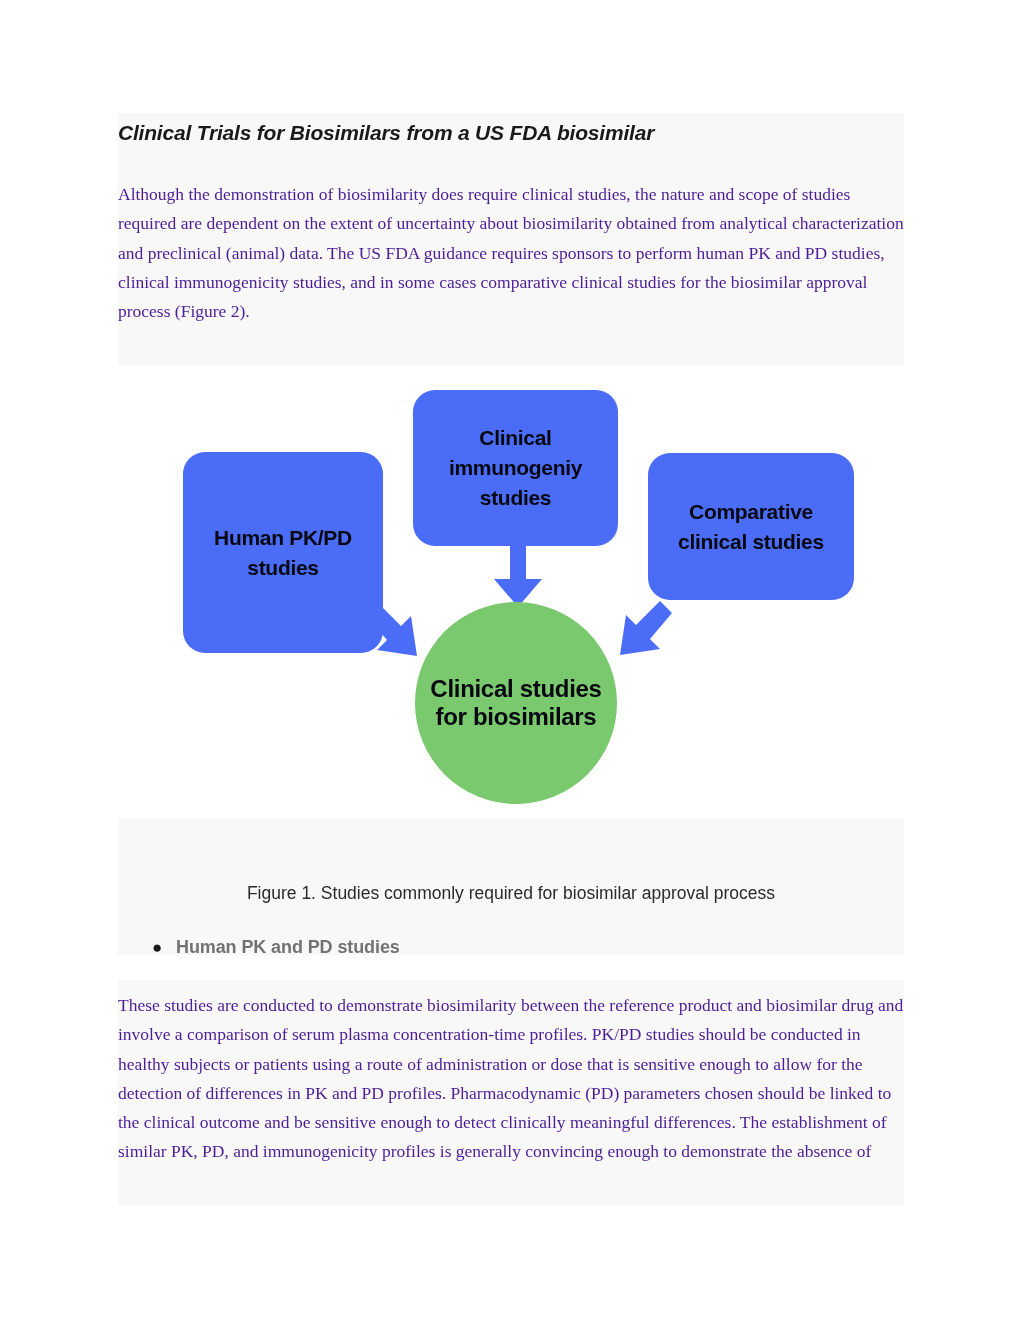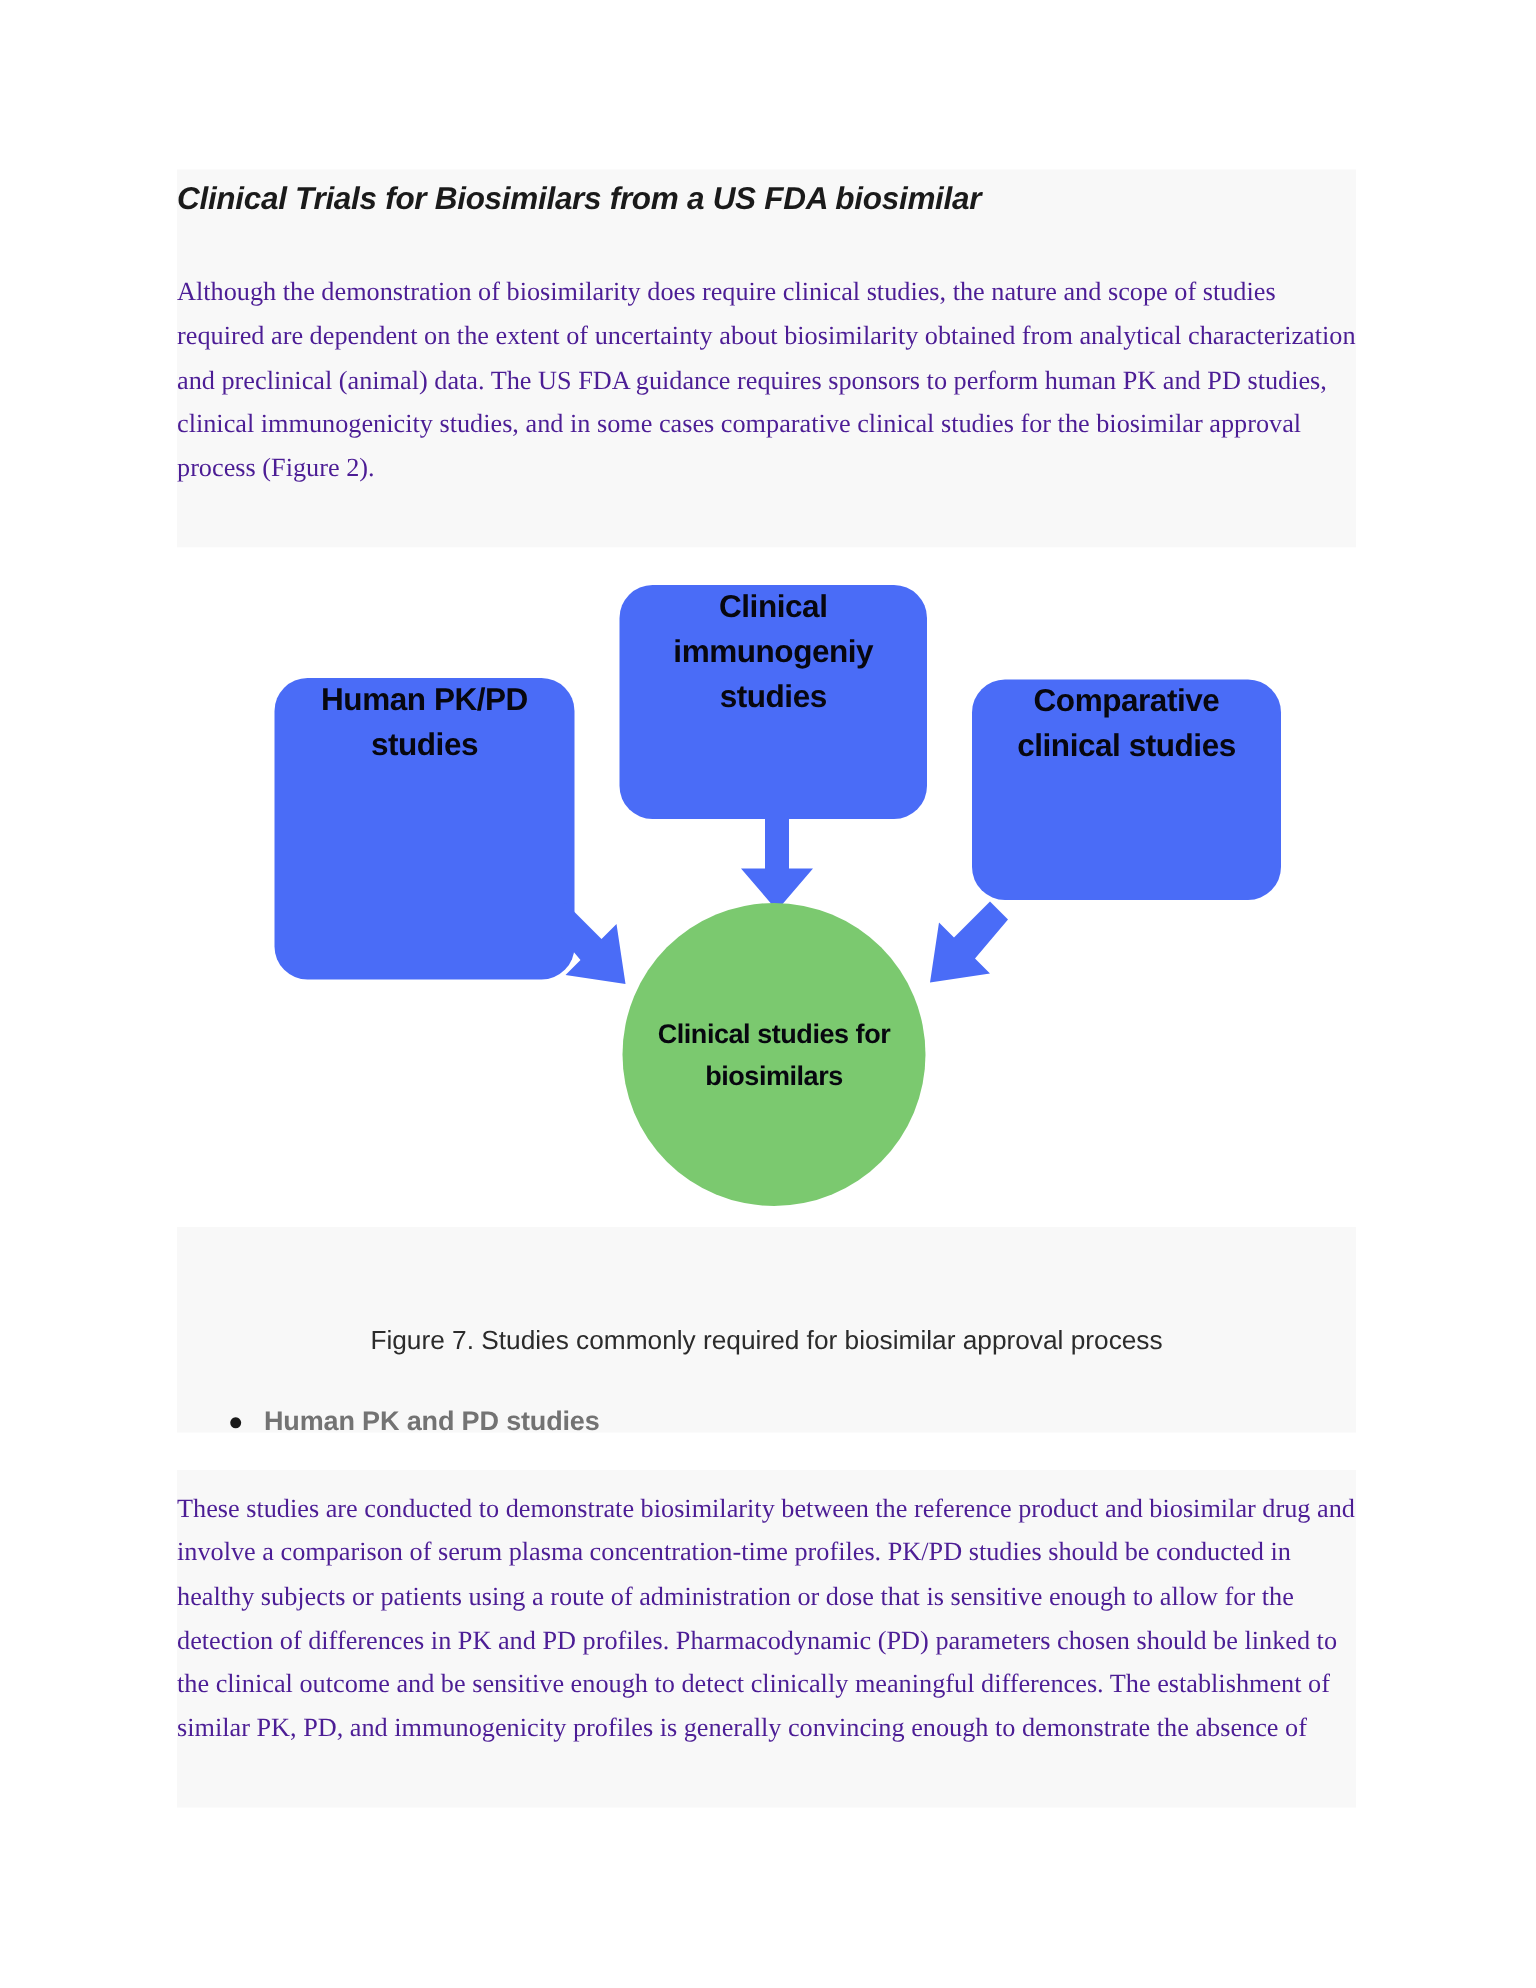--- a/index.html
+++ b/index.html
@@ -72,20 +72,21 @@
     width: 786px;
     height: 453px;
     background: #ffffff;
   }
 
   .node {
     position: absolute;
     background: #4a6cf7;
     border-radius: 22px;
     display: flex;
+    align-items: center;
     justify-content: center;
     text-align: center;
     color: #07070f;
     font-weight: bold;
     font-size: 21px;
     line-height: 30px;
     letter-spacing: -0.3px;
     padding: 0 10px;
     box-sizing: border-box;
   }
@@ -101,21 +102,21 @@
     width: 202px;
     height: 202px;
     border-radius: 50%;
     background: #7bc96f;
     display: flex;
     align-items: center;
     justify-content: flex-end;
     text-align: center;
     color: #07070f;
     font-weight: bold;
-    font-size: 18px;
+    font-size: 24px;
     line-height: 28px;
     letter-spacing: -0.3px;
   }
 
   
   .arrow {
     position: absolute;
     overflow: visible;
   }
   .arrow-down   { left: 372px; top: 178px; }
@@ -197,21 +198,21 @@
 
     <svg class="arrow arrow-dr" width="66" height="66" viewBox="0 0 66 66">
       <path d="M62 16 L50 4 L26 28 L16 18 L10 58 L50 52 L40 42 Z" fill="#4a6cf7"></path>
     </svg>
 
     <div class="hub">
       <span>Clinical studies for biosimilars</span>
     </div>
   </div>
 
-  <div class="caption">Figure 7. Studies commonly required for biosimilar approval process</div>
+  <div class="caption">Figure 1. Studies commonly required for biosimilar approval process</div>
 
   <div class="bullet-row">
     <span class="bullet-dot">●</span>
     <span class="bullet-text">Human PK and PD studies</span>
   </div>
 
   <div class="para para-2">These studies are conducted to demonstrate biosimilarity between the reference product and biosimilar drug and involve a comparison of serum plasma concentration-time profiles. PK/PD studies should be conducted in healthy subjects or patients using a route of administration or dose that is sensitive enough to allow for the detection of differences in PK and PD profiles. Pharmacodynamic (PD) parameters chosen should be linked to the clinical outcome and be sensitive enough to detect clinically meaningful differences. The establishment of similar PK, PD, and immunogenicity profiles is generally convincing enough to demonstrate the absence of</div>
 
 </div>
 

